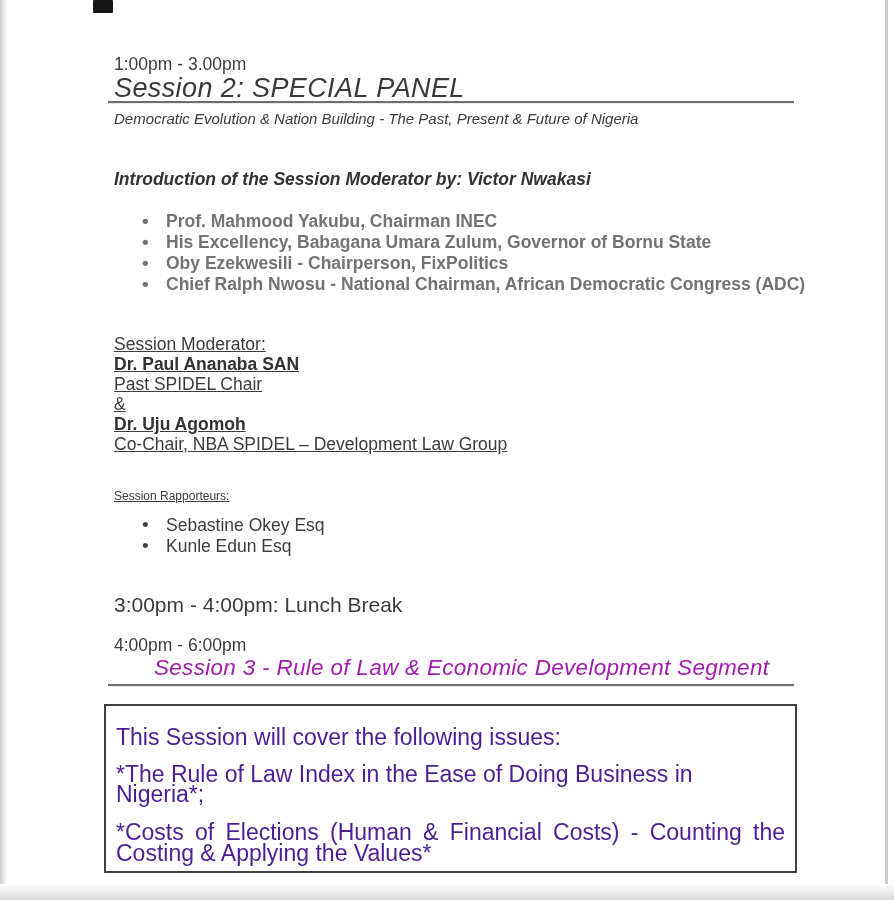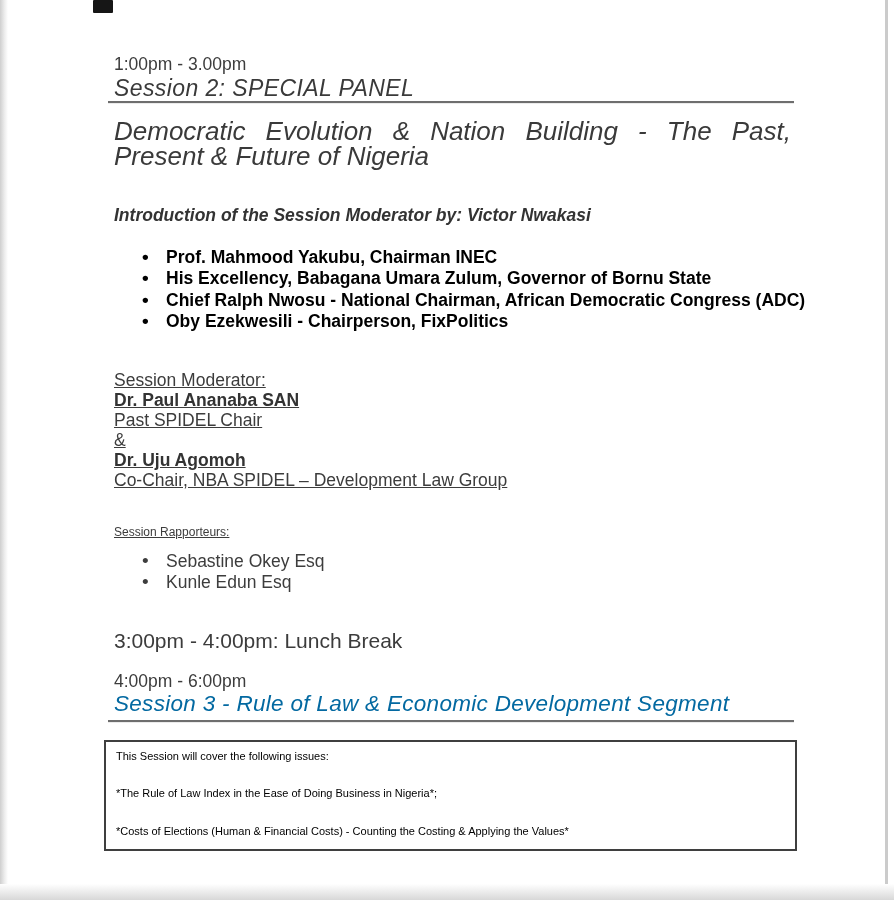--- a/index.html
+++ b/index.html
@@ -29,41 +29,41 @@
   .corner-mark {
     position: absolute; left: 93px; top: 0; width: 20px; height: 13px;
     background: #161616; border-radius: 1px;
   }
   .content {
     position: absolute; left: 4px; top: 0; width: 100%;
     padding: 54px 107px 0 110px;
   }
   .time-line { font-size: 17.5px; line-height: 21px; color: #3d3d3d; }
   .session-title {
-    font-size: 23px; font-style: italic; line-height: 26px;
+    font-size: 27px; font-style: italic; line-height: 26px;
     color: #3a3a3a; letter-spacing: 0.4px; white-space: nowrap;
   }
   .rule {
     border: none; border-top: 2px solid #6e6e6e;
     box-shadow: 0 1px 0 rgba(0,0,0,0.08);
     width: 686px; margin-left: -6px; height: 0;
   }
   .topic {
-    margin-top: 16px; width: 677px;
-    font-size: 26px; font-style: italic; line-height: 24.5px;
+    margin-top: 4px; width: 677px;
+    font-size: 15px; font-style: italic; line-height: 24.5px;
     text-align: justify; color: #3a3a3a;
   }
   .intro {
     margin-top: 37px; font-size: 17.5px; font-weight: bold; font-style: italic;
     line-height: 21px; color: #333333;
   }
   ul.panelists { margin-top: 21px; list-style: none; }
   ul.panelists li {
     position: relative; padding-left: 52px;
-    font-size: 17.5px; font-weight: bold; line-height: 21.3px; color: #000000;
+    font-size: 17.5px; font-weight: bold; line-height: 21.3px; color: #737373;
     white-space: nowrap;
   }
   ul.panelists li::before {
     content: "\2022"; position: absolute; left: 28px; top: -1px; font-size: 19px;
   }
   .moderator-block { margin-top: 38px; font-size: 17.5px; line-height: 20px; text-decoration: underline; }
   .moderator-block .bold { font-weight: bold; color: #333333; }
   .rapporteurs-label {
     margin-top: 32px; font-size: 12px; line-height: 20px;
     text-decoration: underline;
@@ -73,28 +73,28 @@
     position: relative; padding-left: 52px;
     font-size: 17.5px; line-height: 21px; color: #3d3d3d;
   }
   ul.rapporteurs li::before {
     content: "\2022"; position: absolute; left: 28px; top: -1px; font-size: 19px;
   }
   .lunch-line { margin-top: 38px; font-size: 21px; line-height: 20px; }
   .time3 { margin-top: 20px; font-size: 17.5px; line-height: 20px; }
   .session3-title {
     font-size: 22.5px; font-style: italic; line-height: 26px;
-    color: #0369a1; letter-spacing: 0.3px; white-space: nowrap;
+    color: #a21caf; letter-spacing: 0.3px; white-space: nowrap; margin-left: 40px;
   }
   .rule2 { margin-top: 3px; }
   .issues-box {
     margin-top: 18px; margin-left: -10px; width: 693px;
     border: 2px solid #3f3f3f;
-    padding: 4px 10px 7px 10px;
-    font-size: 11px; line-height: 20px; color: #000000;
+    padding: 21px 10px 7px 10px;
+    font-size: 23px; line-height: 20px; color: #4c1d95;
     background: #ffffff;
   }
   .issues-box p.issue { margin-top: 17px; }
   .issues-box p.issue-justify { margin-top: 18px; text-align: justify; line-height: 21px; }
 </style>
 </head>
 <body>
 
 <div class="page">
   <div class="edge-left"></div>
@@ -110,22 +110,22 @@
 
     <hr class="rule">
 
     <p class="topic">Democratic Evolution &amp; Nation Building - The Past, Present &amp; Future of Nigeria</p>
 
     <p class="intro">Introduction of the Session Moderator by: Victor Nwakasi</p>
 
     <ul class="panelists">
       <li>Prof. Mahmood Yakubu, Chairman INEC</li>
       <li>His Excellency, Babagana Umara Zulum, Governor of Bornu State</li>
+      <li>Oby Ezekwesili - Chairperson, FixPolitics</li>
       <li>Chief Ralph Nwosu - National Chairman, African Democratic Congress (ADC)</li>
-      <li>Oby Ezekwesili - Chairperson, FixPolitics</li>
     </ul>
 
     <div class="moderator-block">
       <div>Session Moderator:</div>
       <div class="bold">Dr. Paul Ananaba SAN</div>
       <div>Past SPIDEL Chair</div>
       <div>&amp;</div>
       <div class="bold">Dr. Uju Agomoh</div>
       <div>Co-Chair, NBA SPIDEL – Development Law Group</div>
     </div>

